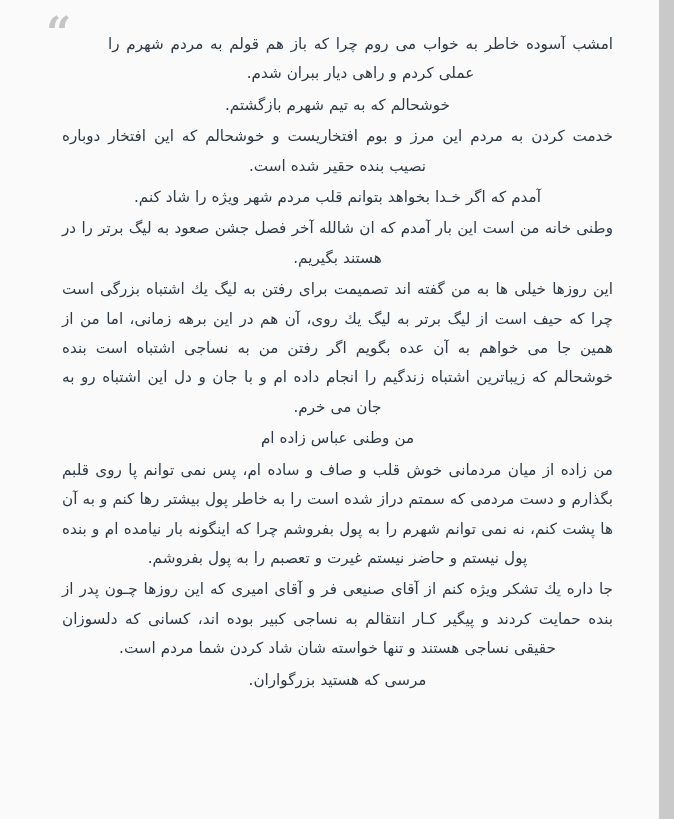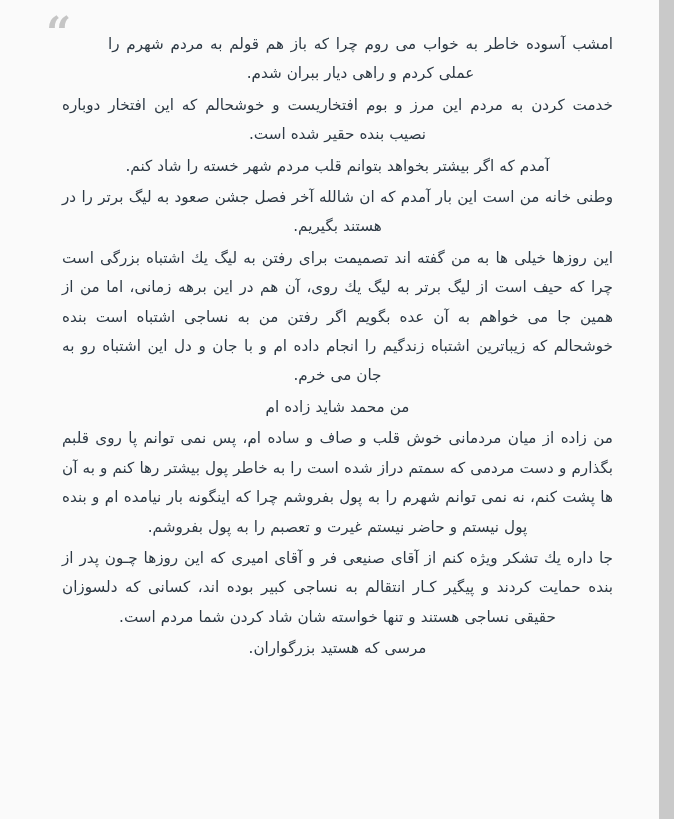--- a/index.html
+++ b/index.html
@@ -93,25 +93,26 @@
 <div class="viewport">
 
   <div class="content-pane">
 
     <blockquote class="quote-block">
 
       <span class="quote-mark">“</span>
 
       <div class="quote-body">
           <p>امشب آسوده خاطر به خواب می روم چرا که باز هم قولم به مردم شهرم را عملی کردم و راهی دیار ببران شدم.</p>
+          <p>خوشحالم که به تیم شهرم بازگشتم.</p>
           <p>خدمت کردن به مردم این مرز و بوم افتخاریست و خوشحالم که این افتخار دوباره نصیب بنده حقیر شده است.</p>
-          <p>آمدم که اگر بیشتر بخواهد بتوانم قلب مردم شهر خسته را شاد کنم.</p>
+          <p>آمدم که اگر خـدا بخواهد بتوانم قلب مردم شهر ویژه را شاد کنم.</p>
           <p>وطنی خانه من است این بار آمدم که ان شالله آخر فصل جشن صعود به لیگ برتر را در هستند بگیریم.</p>
           <p>این روزها خیلی ها به من گفته اند تصمیمت برای رفتن به لیگ یك اشتباه بزرگی است چرا که حیف است از لیگ برتر به لیگ یك روی، آن هم در این برهه زمانی، اما من از همین جا می خواهم به آن عده بگویم اگر رفتن من به نساجی اشتباه است بنده خوشحالم که زیباترین اشتباه زندگیم را انجام داده ام و با جان و دل این اشتباه رو به جان می خرم.</p>
-          <p>من محمد شاید زاده ام</p>
+          <p>من وطنی عباس زاده ام</p>
           <p>من زاده از میان مردمانی خوش قلب و صاف و ساده ام، پس نمی توانم پا روی قلبم بگذارم و دست مردمی که سمتم دراز شده است را به خاطر پول بیشتر رها کنم و به آن ها پشت کنم، نه نمی توانم شهرم را به پول بفروشم چرا که اینگونه بار نیامده ام و بنده پول نیستم و حاضر نیستم غیرت و تعصبم را به پول بفروشم.</p>
           <p>جا داره یك تشکر ویژه کنم از آقای صنیعی فر و آقای امیری که این روزها چـون پدر از بنده حمایت کردند و پیگیر کـار انتقالم به نساجی کبیر بوده اند، کسانی که دلسوزان حقیقی نساجی هستند و تنها خواسته شان شاد کردن شما مردم است.</p>
           <p>مرسی که هستید بزرگواران.</p>
         </div>
 
     </blockquote>
 
   </div>
 
   <div class="scroll-gutter"></div>

